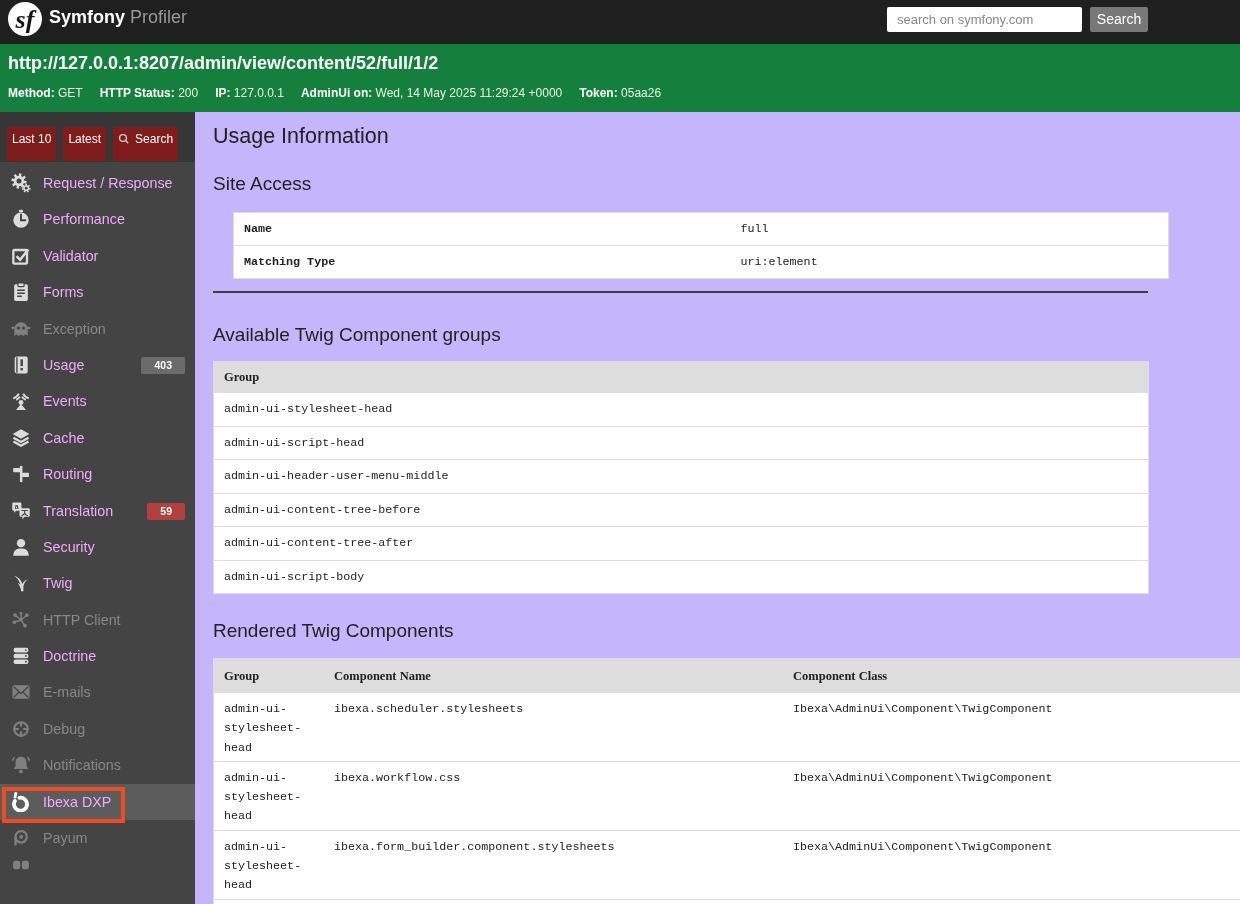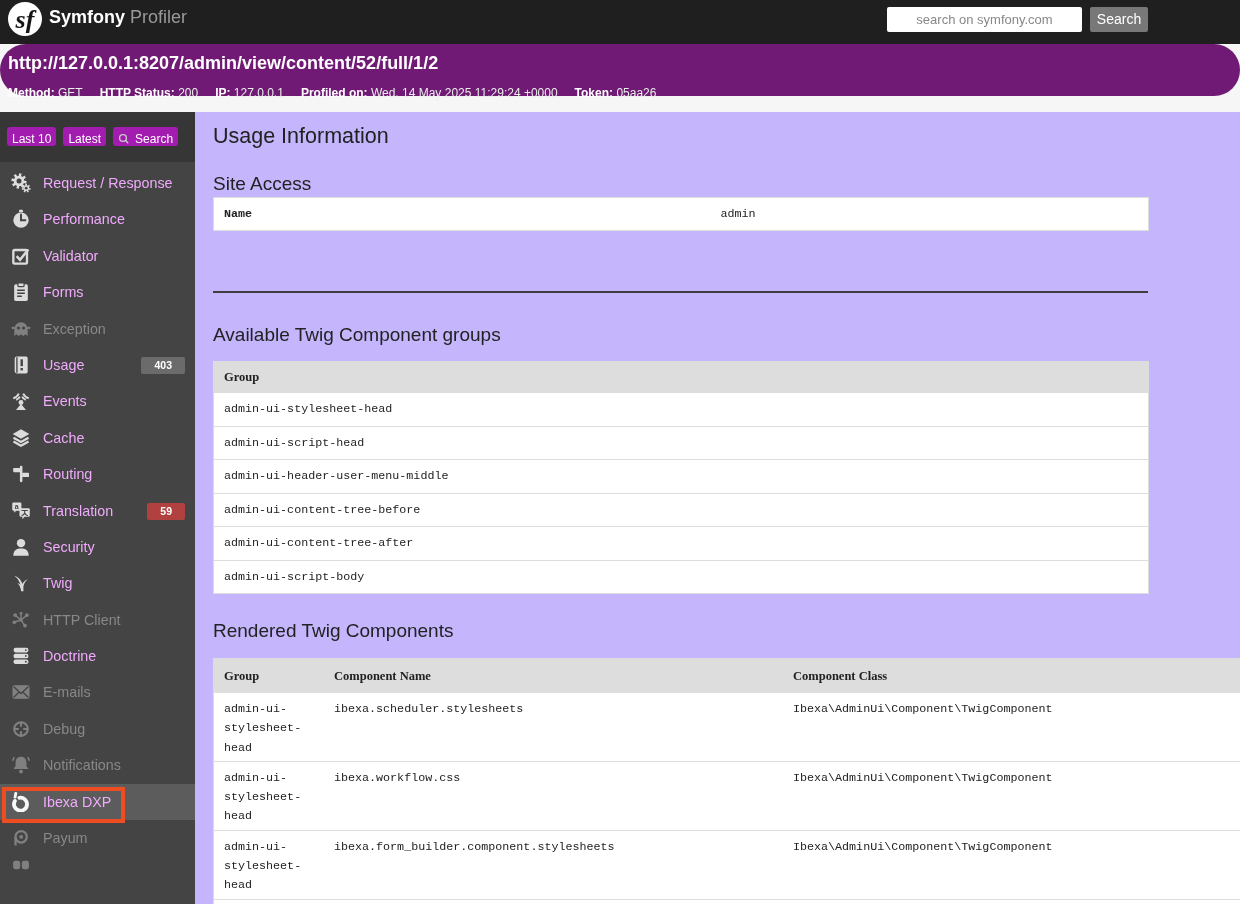--- a/index.html
+++ b/index.html
@@ -1,50 +1,50 @@
 <!DOCTYPE html>
 <html><head><meta charset="utf-8"><title>Symfony Profiler</title>
 <style>
 * { margin:0; padding:0; box-sizing:content-box; }
 html,body { width:1240px; height:904px; overflow:hidden; }
 body { font-family:"Liberation Sans", sans-serif; background:#f6f6f6; color:#222; }
 #topbar { position:absolute; left:0; top:0; width:1240px; height:44px; background:#1f1f1f; }
 #logo { position:absolute; left:8px; top:2px; }
 #brand { position:absolute; left:49px; top:7px; font-size:18px; font-weight:bold; color:#fff; letter-spacing:0; }
 #brand span { color:#999; font-weight:normal; }
-#sinput { position:absolute; left:887px; top:7px; width:175px; height:25px; border:0; border-radius:2px; background:#fff; font-family:"Liberation Sans"; font-size:13px; color:#333; padding:0 10px;text-align:center; }
+#sinput { position:absolute; left:887px; top:7px; width:175px; height:25px; border:0; border-radius:2px; background:#fff; font-family:"Liberation Sans"; font-size:13px; color:#333; padding:0 10px; }
 #sinput::placeholder { color:#888; }
 #sbutton { position:absolute; left:1090px; top:7px; width:58px; height:25px; background:#787878; color:#fff; border:0; border-radius:2px; font-family:"Liberation Sans"; font-size:14px; text-align:center; line-height:25px; }
-#status { position:absolute; left:0; top:44px; width:1240px; height:52px; background:#701a75; color:#fff;border-radius:31px; }
+#status { position:absolute; left:0; top:44px; width:1240px; height:68px; background:#15803d; color:#fff; }
 #status h1 { position:absolute; left:8px; top:53px; font-size:18px; font-weight:bold; color:#fff; white-space:nowrap; }
 #status .meta { position:absolute; left:8px; top:42px; font-size:12px; color:#e9efe9; white-space:nowrap; }
 #status .meta b { color:#fff; }
 #status .meta span { margin-right:17px; }
 #status h1 { top:9px; }
 #sidebar { position:absolute; left:0; top:112px; width:195px; height:792px; background:#444; }
 #shortcuts { height:35px; background:#363636; padding:15px 0 0 7px; white-space:nowrap; }
-.sbtn { display:inline-block; background:#a21caf; color:#fff; font-size:12px; border-radius:3px; padding:5px 5px 0; margin-right:7px; line-height:14px; }
+.sbtn { display:inline-block; background:#7f1d1d; color:#fff; font-size:12px; border-radius:3px; padding:5px 5px 15px; margin-right:7px; line-height:14px; }
 #menu { list-style:none; margin-top:3px; }
 #menu li { position:relative; height:36.4px; }
 #menu li .ico { position:absolute; left:11px; top:8px; opacity:0.96; }
 #menu li .lbl { position:absolute; left:43px; top:10px; font-size:14.3px; color:#f0abfc; }
 #menu li.dim .lbl { color:#888; }
 #menu li.dim .ico { opacity:0.38; }
 #menu li.pt .ico { top:4px; }
 #menu li.sel { background:#5c5c5c;padding-left:40px; }
 .badge { position:absolute; right:10px; top:10px; background:#6b6b6b; color:#fff; font-size:10.5px; font-weight:bold; border-radius:2px; padding:2px 13px 3px; }
 .badge.red { background:#b0413e; }
 #hl { position:absolute; left:1.5px; top:674.5px; width:115.5px; height:28.2px; border:4px solid #ee4c23; }
 #content { position:absolute; left:195px; top:112px; width:1045px; height:896px; background:#c4b5fd; overflow:hidden; }
 h2 { font-size:21.5px; font-weight:normal; color:#222; position:absolute; left:18px; top:12px; }
 h3 { font-size:19px; font-weight:normal; color:#222; position:absolute; left:18px; }
 table { border-collapse:collapse; border:1px solid #ddd; background:#fff; font-family:"Liberation Mono", monospace; font-size:11.7px; color:#222; position:absolute; left:18px; }
 td { border:none; border-top:1px solid #ddd; padding:6px 10px; line-height:20px; vertical-align:top; }
 th { border:none; background:#ddd; font-family:Liberation Serif, serif; font-size:12.5px; text-align:left; padding:5px 10px; line-height:20px; }
-#t1 { top:85px; width:935px; }
+#t1 { top:100px; width:935px;margin-left:20px; }
 #t1 td:first-child { width:476.5px; font-weight:bold; }
 #sep { position:absolute; left:18px; top:178.5px; width:935px; height:2px; background:#3e3e3e; }
 #t2 { top:249px; width:935px; }
 #t2 td { line-height:20.5px; }
 #t3 { top:546px; width:1100px; table-layout:fixed; }
 #t3 td { padding:7px 10px 3px; line-height:19.3px; }
 #t3 th { padding:7px 10px 6px; }
 #t3 td:nth-child(1), #t3 th:nth-child(1) { width:90px; }
 #t3 td:nth-child(2), #t3 th:nth-child(2) { width:439px; }
 #h3a { top:61px; }
@@ -56,21 +56,21 @@
   <div id="logo"><svg width="34" height="34" viewBox="0 0 34 34">
         <circle cx="17" cy="17" r="17" fill="#fff"></circle>
         <text x="17" y="26" text-anchor="middle" font-family="Liberation Serif" font-style="italic" font-weight="bold" font-size="26" fill="#161616">sf</text>
       </svg></div>
   <div id="brand">Symfony <span>Profiler</span></div>
   <input id="sinput" placeholder="search on symfony.com" style="">
   <div id="sbutton">Search</div>
 </div>
 <div id="status">
   <h1>http://127.0.0.1:8207/admin/view/content/52/full/1/2</h1>
-  <div class="meta"><span><b>Method:</b> GET</span><span><b>HTTP Status:</b> 200</span><span><b>IP:</b> 127.0.0.1</span><span><b>Profiled on:</b> Wed, 14 May 2025 11:29:24 +0000</span><span><b>Token:</b> 05aa26</span></div>
+  <div class="meta"><span><b>Method:</b> GET</span><span><b>HTTP Status:</b> 200</span><span><b>IP:</b> 127.0.0.1</span><span><b>AdminUi on:</b> Wed, 14 May 2025 11:29:24 +0000</span><span><b>Token:</b> 05aa26</span></div>
 </div>
 <div id="sidebar">
   <div id="shortcuts"><span class="sbtn">Last 10</span><span class="sbtn">Latest</span><span class="sbtn"><svg width="12" height="12" viewBox="0 0 12 12" style="margin-right:5px;vertical-align:-1.5px">
           <circle cx="5" cy="5" r="3.4" fill="none" stroke="#c9c9c9" stroke-width="1.4"></circle>
           <path d="M7.6,7.6 L10.2,10.2" stroke="#c9c9c9" stroke-width="1.4"></path>
         </svg>Search</span></div>
   <ul id="menu">
 <li class="">
         <span class="ico"><svg width="20" height="20" viewBox="0 0 24 24">
             <path d="M18.80,9.60 L18.21,12.85 L15.51,12.05 L14.27,13.98 L16.11,16.11 L13.39,17.98 L12.05,15.51 L9.80,16.00 L9.60,18.80 L6.35,18.21 L7.15,15.51 L5.22,14.27 L3.09,16.11 L1.22,13.39 L3.69,12.05 L3.20,9.80 L0.40,9.60 L0.99,6.35 L3.69,7.15 L4.93,5.22 L3.09,3.09 L5.81,1.22 L7.15,3.69 L9.40,3.20 L9.60,0.40 L12.85,0.99 L12.05,3.69 L13.98,4.93 L16.11,3.09 L17.98,5.81 L15.51,7.15 L16.00,9.40 Z" fill="#e3e3e3"></path>
@@ -249,21 +249,25 @@
   </ul>
   <div id="hl"></div>
 </div>
 <div id="content">
   <h2>Usage Information</h2>
   <h3 id="h3a">Site Access</h3>
   <table id="t1">
     <tbody>
         <tr>
           <td>Name</td>
-          <td>admin</td>
+          <td>full</td>
+        </tr>
+    <tr>
+          <td>Matching Type</td>
+          <td>uri:element</td>
         </tr>
   </tbody>
     </table>
   <div id="sep"></div>
   <h3 id="h3b">Available Twig Component groups</h3>
   <table id="t2">
     <tbody>
         <tr>
           <th>Group</th>
         </tr>

